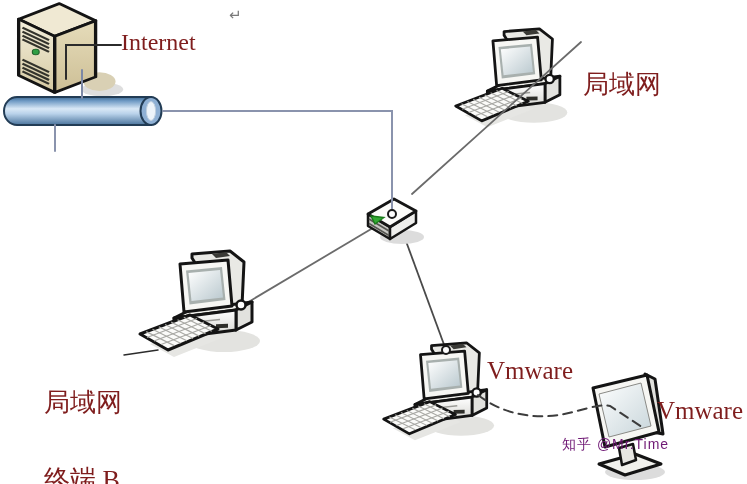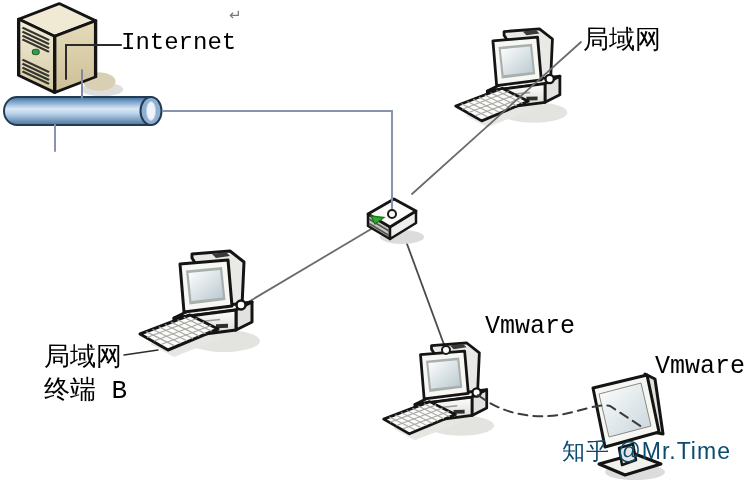--- a/index.html
+++ b/index.html
@@ -1,29 +1,29 @@
 <!DOCTYPE html>
 <html><head>
 <meta charset="utf-8">
 <style>
   html,body{margin:0;padding:0;background:#fff;}
   .canvas{position:relative;width:747px;height:484px;background:#ffffff;overflow:hidden;
           font-family:"Liberation Serif","DejaVu Serif",serif;}
   .canvas svg{position:absolute;left:0;top:0;}
-  .lbl{position:absolute;color:#000000;white-space:nowrap;font-family:Liberation Mono, monospace;}
-  .lbl .ln{display:block;}
+  .lbl{position:absolute;color:#7f1d1d;white-space:nowrap;}
+  .lbl .ln{display:block;margin-top:44px;}
   .lbl-internet{left:121px;top:29px;font-size:24px;}
   .lbl-term-a{left:583px;top:25px;font-size:26px;line-height:32px;}
   .lbl-term-b{left:44px;top:342px;font-size:26px;line-height:33px;}
   .lbl-host{left:472px;top:311px;width:116px;font-size:25px;line-height:31px;text-align:center;}
   .lbl-vm{left:652px;top:351px;width:96px;font-size:25px;line-height:31px;text-align:center;}
   .return-mark{position:absolute;left:229px;top:6px;font-size:15px;color:#7a7a7a;
                font-family:"DejaVu Sans",sans-serif;}
-  .watermark{position:absolute;left:562px;top:436px;font-size:23px;letter-spacing:1px;
-             color:#0c4a6e;font-family:"Liberation Sans","DejaVu Sans",sans-serif;}
+  .watermark{position:absolute;left:562px;top:436px;font-size:14px;letter-spacing:1px;
+             color:#701a75;font-family:"Liberation Sans","DejaVu Sans",sans-serif;}
 </style>
 </head>
 <body>
 
 <div class="canvas">
 
   <svg width="747" height="484" viewBox="0 0 747 484">
     <defs>
       <linearGradient id="cylGrad" x1="0" y1="0" x2="0" y2="1">
         <stop offset="0" stop-color="#3f6b94"></stop>

